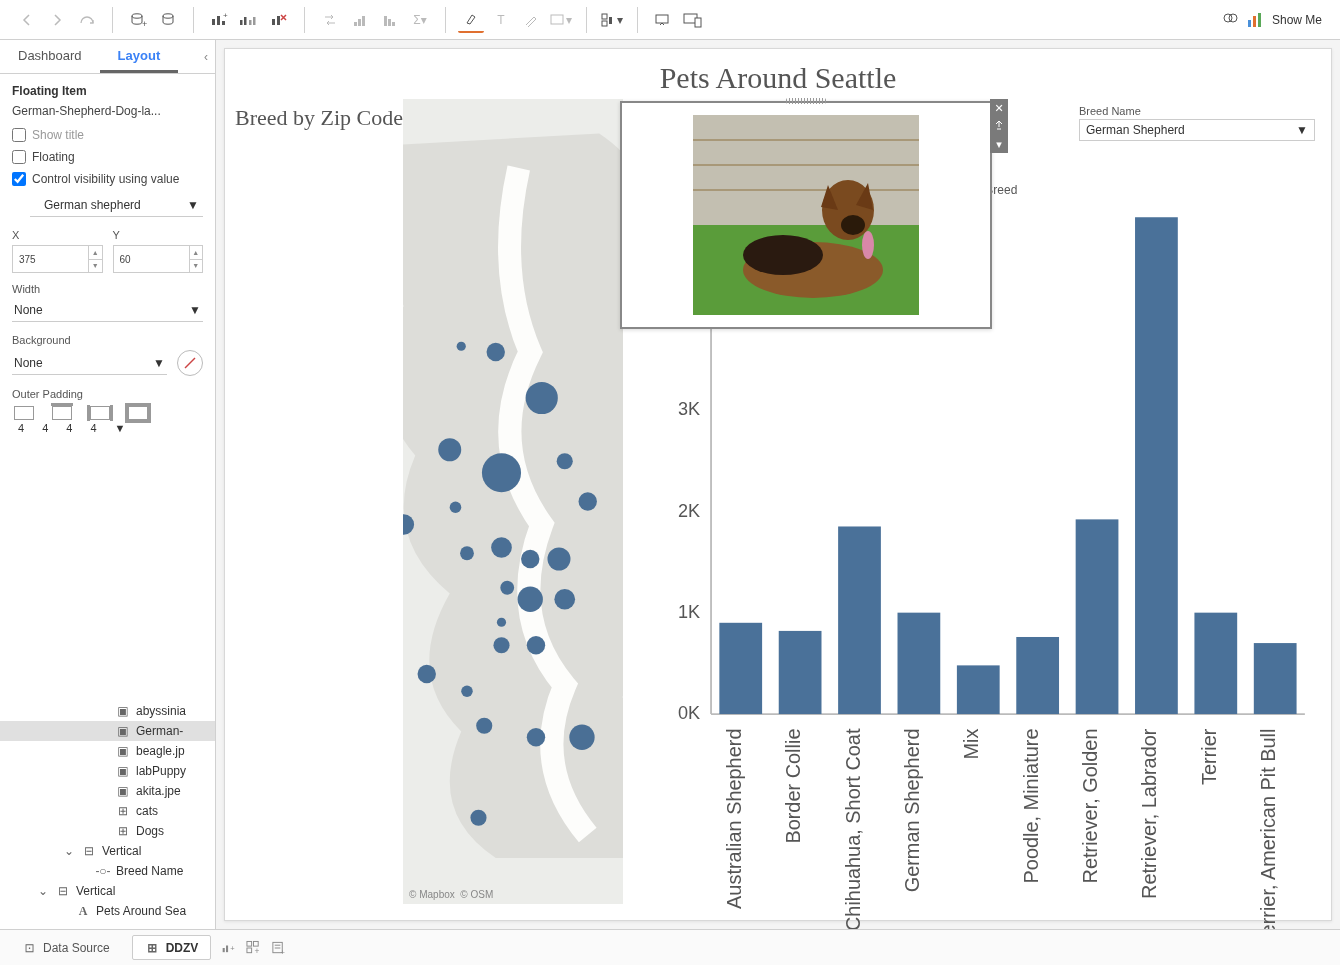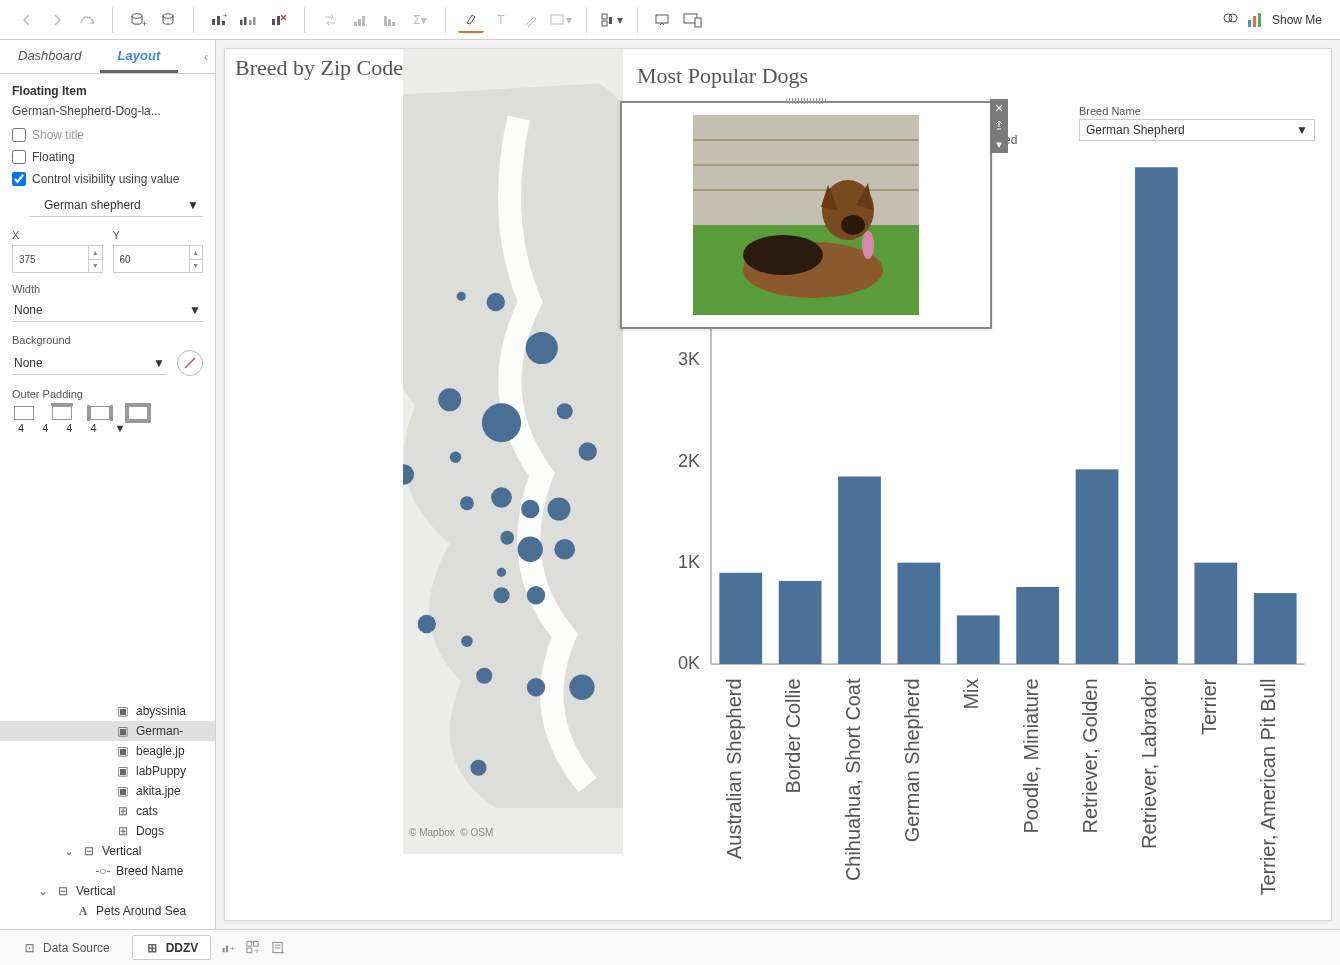--- a/index.html
+++ b/index.html
@@ -7,21 +7,21 @@
 .toolbar { height: 40px; border-bottom: 1px solid #d0d0d0; display: flex; align-items: center; padding: 0 8px; gap: 4px; }
 .tb-group { display: flex; align-items: center; gap: 4px; padding: 0 6px; }
 .tb-sep { width: 1px; height: 26px; background: #d0d0d0; margin: 0 2px; }
 .tb-btn { width: 26px; height: 26px; display: flex; align-items: center; justify-content: center; cursor: pointer; border-radius: 2px; color: #555; }
 .tb-btn.disabled { opacity: 0.4; cursor: default;}
 .showme { margin-left: auto; display: flex; align-items: center; gap: 8px; padding: 0 10px; cursor: pointer;}
 .showme-icon { width: 18px; height: 18px; }
 .main-row { display: flex; height: calc(100% - 40px - 36px); }
 .side-panel { width: 216px; border-right: 1px solid #d0d0d0; display: flex; flex-direction: column; overflow: hidden;}
 .tabs { display: flex; border-bottom: 1px solid #d0d0d0; height: 34px; align-items: stretch;}
-.tab { padding: 8px 18px; cursor: pointer; font-size: 13px; color: #555; font-style: italic;}
+.tab { padding: 8px 18px; cursor: pointer; font-size: 13px; color: #555;}
 .tab.active { border-bottom: 3px solid #666; font-weight: 600; color: #3b82f6;}
 .collapse-handle { margin-left: auto; width: 18px; display:flex; align-items:center; justify-content:center; cursor:pointer; color:#888;}
 .panel-body { padding: 10px 12px 0 12px; overflow-y: auto; flex: 1;}
 .lbl-sm { font-size: 11px; color: #555; margin-bottom: 4px; display:block;}
 .selitem-title { font-size: 12px; font-weight: 600; margin-bottom: 6px;}
 .selitem-name { font-size: 12px; color: #444; margin-bottom: 10px; white-space: nowrap; overflow: hidden; text-overflow: ellipsis;}
 .chk-row { display: flex; align-items: center; gap: 6px; margin-bottom: 8px;}
 .chk-row input { width: 14px; height: 14px;}
 .chk-row label { font-size: 12px; color: #444;}
 .param-select { display:flex; align-items:center; justify-content:space-between; border-bottom: 1px solid #ccc; padding: 4px 4px 4px 14px; margin: 4px 0 12px 18px; cursor:pointer; font-size:12px;}
@@ -48,21 +48,21 @@
 .tree-row.sel { background:#e0e0e0;}
 .tree-ic { width:14px; height:14px; display:flex; align-items:center; justify-content:center; color:#666; flex-shrink:0;}
 .workspace { flex:1; background:#f4f4f4; padding: 8px; overflow:hidden;}
 .canvas { background:#fff; width:100%; height:100%; position:relative; border:1px solid #d8d8d8; box-shadow: 0 1px 3px rgba(0,0,0,0.08);}
 .dash-title { font-family: Georgia, "Times New Roman", serif; font-size: 30px; color:#555; text-align:center; padding: 12px 0 4px 0; font-weight:400;}
 .dash-body { display:flex; height: calc(100% - 58px); padding: 0 8px 8px 8px; gap: 12px;}
 .col-left { flex: 0 0 390px; display:flex; }
 .col-right { flex: 1; display:flex; flex-direction:column; gap: 8px;}
 .viz-title { font-family: Georgia, "Times New Roman", serif; font-size: 22px; color:#555; padding: 6px 0 8px 2px;}
 .map-box { flex:1; background:#f0f0ee; position:relative; border:0px solid #ddd;}
-.map-attr { position:absolute; bottom:16px; left:6px; font-size:10px; color:#888;}
+.map-attr { position:absolute; bottom:4px; left:6px; font-size:10px; color:#888;}
 .img-frame { width: 372px; height: 228px; border: 2px solid #888; background:#fff; display:flex; align-items:center; justify-content:center; position:absolute; top: 52px; left: 395px; z-index:5; box-shadow: 0 1px 4px rgba(0,0,0,0.15);}
 .img-ph { width: 226px; height: 200px; background: linear-gradient(to bottom, #b0c4a8 0%, #b0c4a8 55%, #6a9c3f 55%, #6a9c3f 100%); display:flex; align-items:center; justify-content:center;}
 .floatctl { position:absolute; right:-18px; top:-4px; width:18px; background:#7a7a7a; display:flex; flex-direction:column; z-index:6;}
 .floatctl div { width:18px; height:18px; display:flex; align-items:center; justify-content:center; color:#fff; cursor:pointer; font-size:11px;}
 .grip { position:absolute; top:-5px; left:50%; transform:translateX(-50%); width:40px; height:6px; background: repeating-linear-gradient(90deg, #999 0 1px, transparent 1px 3px); border-radius:2px;}
 .breed-filter { position:absolute; top:56px; right: 16px; width: 236px; z-index:3;}
 .bf-lbl { font-size:11px; color:#555; margin-bottom:2px;}
 .bf-sel { border:1px solid #ccc; background:#fff; padding: 3px 6px; display:flex; justify-content:space-between; align-items:center; cursor:pointer; font-size:12px;}
 .chart-area { flex:1; position:relative; padding-top: 34px;}
 .chart-subtitle { position:absolute; top: 28px; left: 50%; transform:translateX(-50%); font-size: 12px; color:#555;}
@@ -348,20 +348,21 @@
         </div>
       <div class="tree-row" style="padding-left:76px">
           <span class="tree-ic" style="font-family:serif;font-weight:bold">A</span>
           <span>Pets Around Sea</span>
         </div>
     </div>
   </div>
 
   <div class="workspace">
     <div class="canvas">
+      <div class="dash-title">Pets Around Seattle</div>
 
       <div class="img-frame">
         <div class="grip"></div>
         <div class="floatctl">
           <div>✕</div>
           <div>
               <svg width="10" height="10" viewBox="0 0 10 10">
                 <path d="M5 0 L5 6 M2 3 L5 0 L8 3 M3 8 h4" stroke="#fff" fill="none"></path>
               </svg>
             </div>

